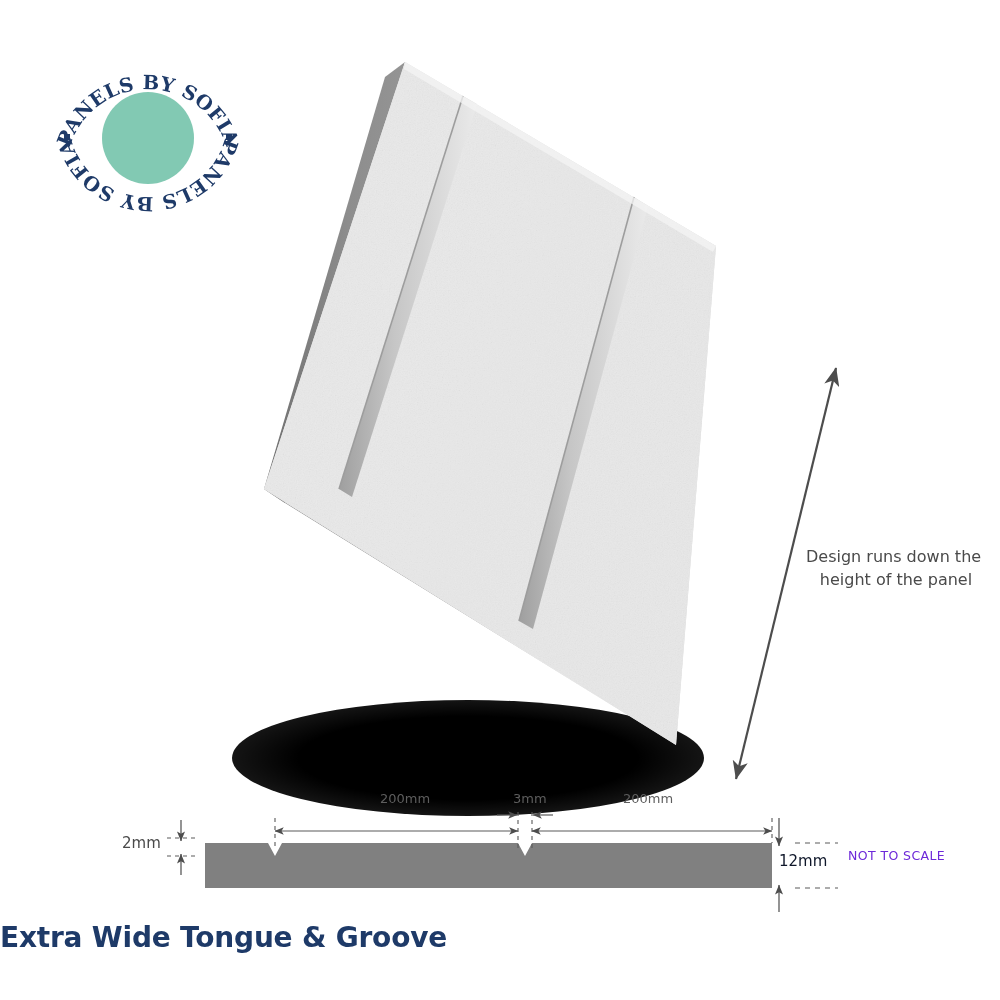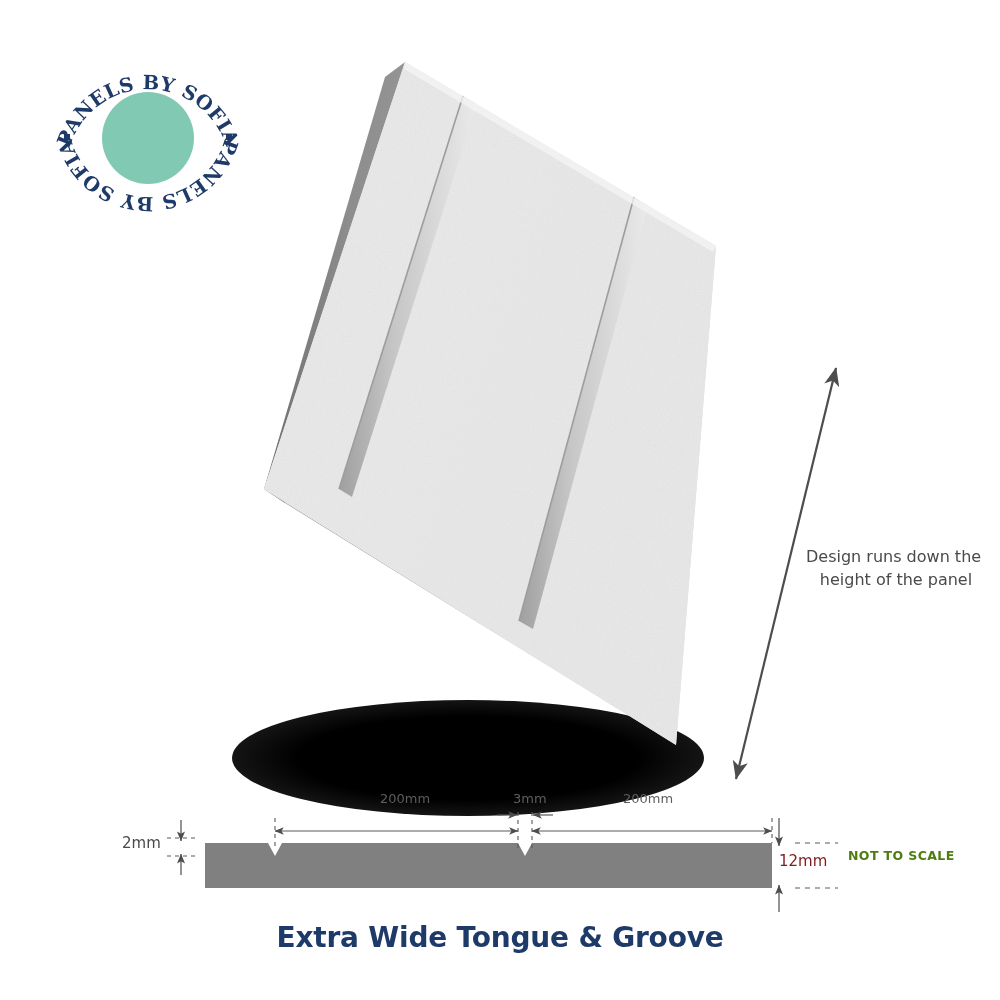--- a/index.html
+++ b/index.html
@@ -28,21 +28,21 @@
     letter-spacing: -0.3px;
     white-space: nowrap;
   }
 
   
   #bottom-caption {
     position: absolute;
     left: 0;
     right: 0;
     top: 921px;
-    text-align: center;
+    text-align: left;
     font-family: "DejaVu Sans", "Liberation Sans", sans-serif;
     font-size: 28px;
     font-weight: bold;
     color: #1e3a68;
     letter-spacing: -0.2px;
   }
 
   
   #logo {
     position: absolute;
@@ -80,23 +80,23 @@
   .dim-label {
     position: absolute;
     font-family: "DejaVu Sans", "Liberation Sans", sans-serif;
     color: #555555;
     white-space: nowrap;
   }
   #label-200-left  { left: 380px; top: 791px; font-size: 13px; color: #5e5e5e; }
   #label-3mm       { left: 513px; top: 791px; font-size: 13px; color: #5e5e5e; }
   #label-200-right { left: 623px; top: 791px; font-size: 13px; color: #5e5e5e; }
   #label-2mm       { left: 122px; top: 834px; font-size: 15px; color: #4a4a4a; text-align: right; }
-  #label-12mm      { left: 779px; top: 852px; font-size: 15px; color: #7f1d1d; }
-  #label-nts       { left: 848px; top: 848px; font-size: 12.5px; font-weight: bold;
-                     color: #4d7c0f; letter-spacing: 0.4px; }
+  #label-12mm      { left: 779px; top: 852px; font-size: 15px; color: #0f172a; }
+  #label-nts       { left: 848px; top: 848px; font-size: 12.5px; font-weight: normal;
+                     color: #6d28d9; letter-spacing: 0.4px; }
 </style>
 </head>
 <body>
 
 <div id="stage">
 
   <div id="logo">
     <svg width="200" height="190" viewBox="0 0 200 190">
       <defs>
         <path id="arcTop" d="M 22,104 A 82,82 0 0 1 178,104" fill="none"></path>

